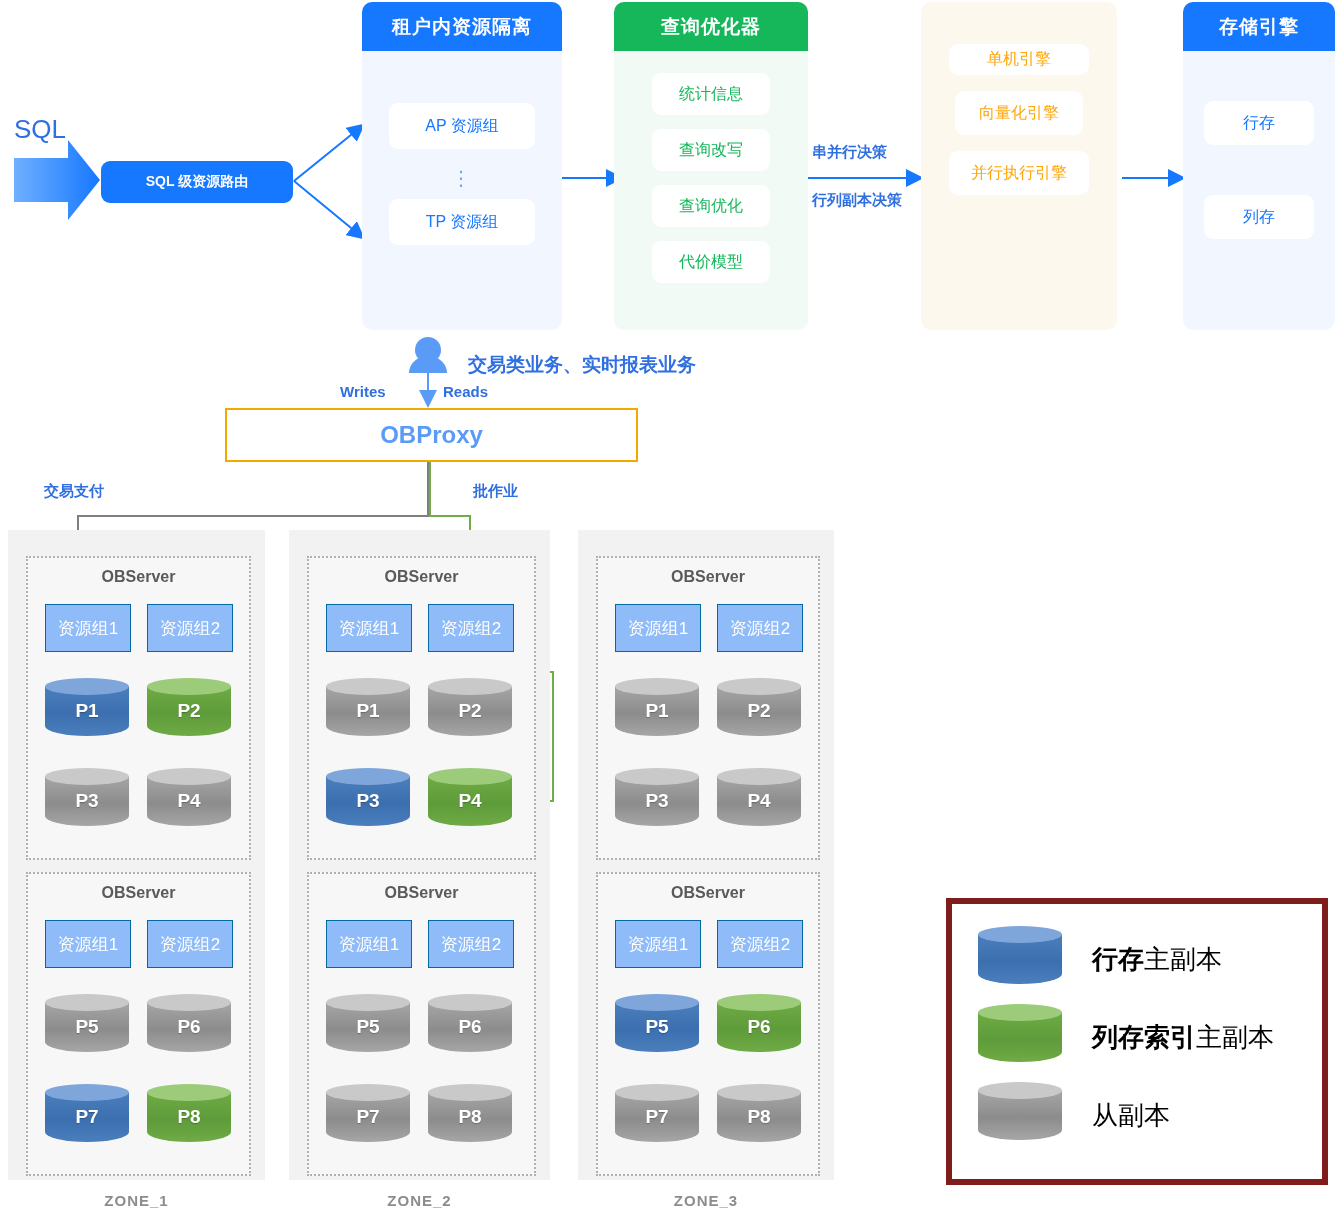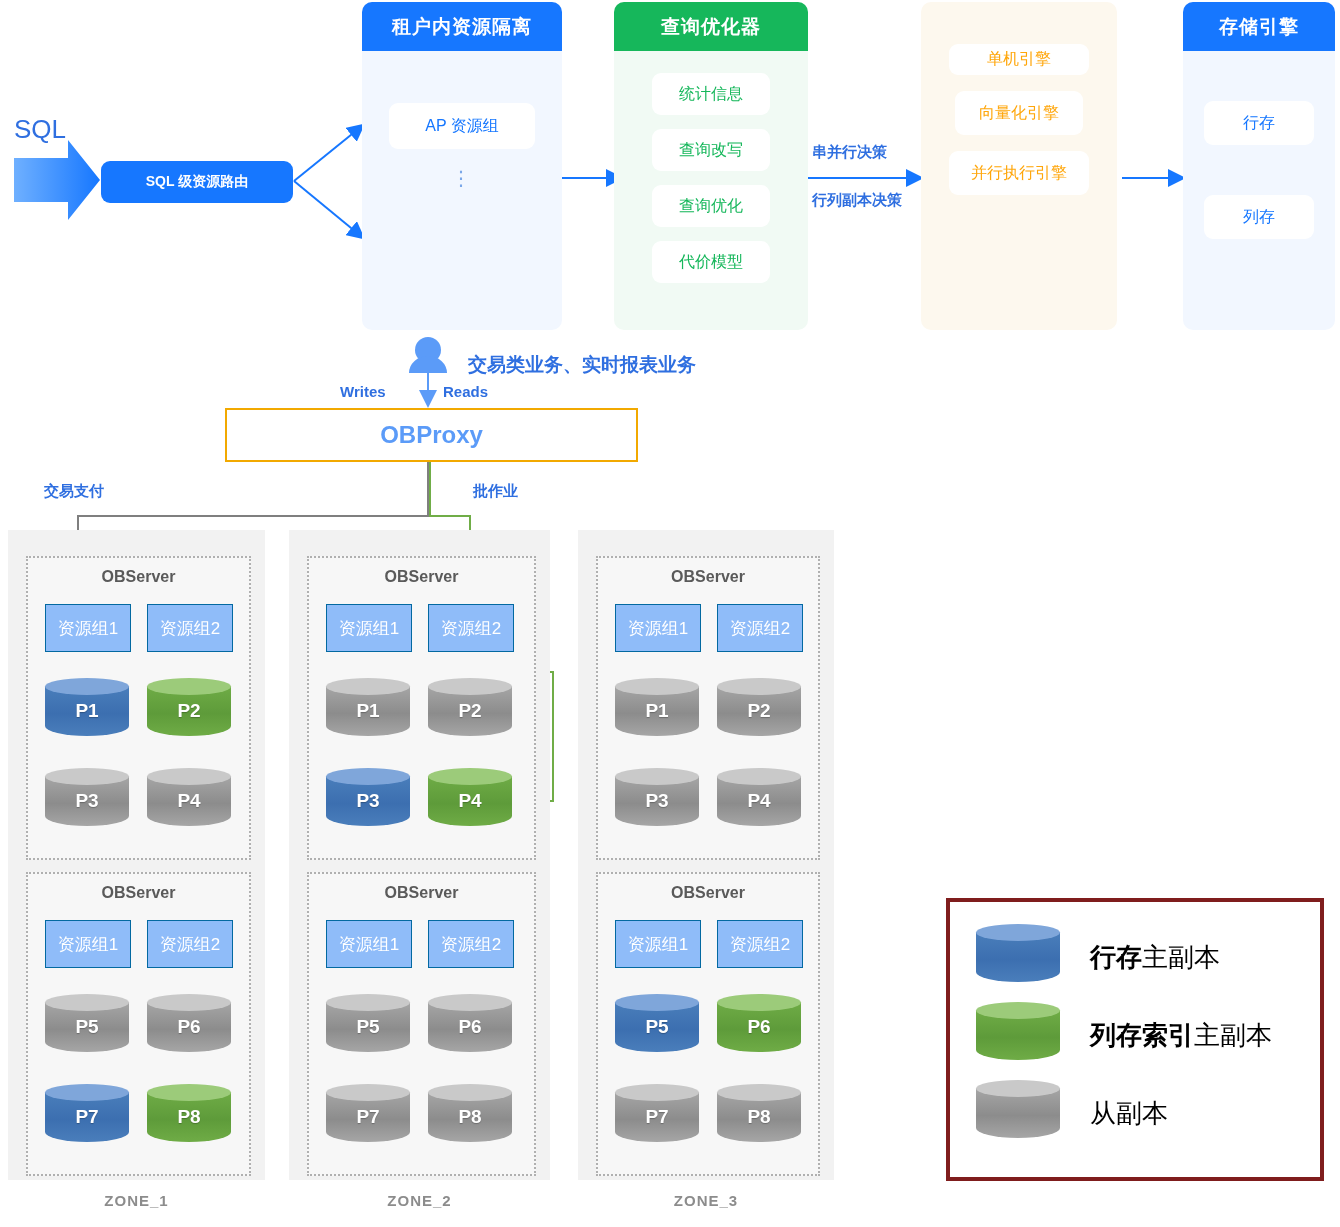--- a/index.html
+++ b/index.html
@@ -54,21 +54,21 @@
   .c-gray  .side{background:linear-gradient(180deg,#A6A6A6,#8C8C8C 55%,#A6A6A6);}
   .c-gray  .top {background:#C9C9C9;}
   .c-bluec .side{background:linear-gradient(180deg,#4A7EBB,#3C6FB0 55%,#4A7EBB);}
   .c-bluec .top {background:#7FA6DA;}
   .c-greenc .side{background:linear-gradient(180deg,#6FAC46,#5E9B3A 55%,#6FAC46);}
   .c-greenc .top {background:#9CCB7A;}
 
   .zonelabel{position:absolute;text-align:center;font-weight:bold;font-size:15px;
              color:#8C8C8C;letter-spacing:1px;}
   
-  .legend{position:absolute;background:#fff;border:4px solid #7f1d1d;}
+  .legend{position:absolute;background:#fff;border:6px solid #7f1d1d;}
   .legend .ltxt{position:absolute;font-size:26px;color:#000;white-space:nowrap;}
   .legend .ltxt b{font-weight:bold;}
   svg{position:absolute;left:0;top:0;pointer-events:none;}
 </style>
 </head>
 <body>
 
 <svg width="1340" height="1227">
   <defs>
     <marker id="ah-blue" markerWidth="9" markerHeight="9" refX="7" refY="4.5" orient="auto">
@@ -120,20 +120,21 @@
 
 <div class="routebox abs" style="left:101px;top:161px;width:192px;height:42px;">
   <span>SQL 级资源路由</span>
 </div>
 
 <div class="card c-blue" style="left:362px;top:2px;width:200px;height:328px;">
   <div class="hdr">租户内资源隔离</div>
   <div class="body" style="padding-top:52px;">
     <div class="chip" style="width:146px;height:46px;">AP 资源组</div>
     <div class="dots" style="margin:26px 0 18px;">⋮</div>
+    <div class="chip" style="width:146px;height:46px;">TP 资源组</div>
   </div>
 </div>
 
 <div class="card c-green" style="left:614px;top:2px;width:194px;height:328px;">
   <div class="hdr">查询优化器</div>
   <div class="body" style="padding-top:22px;gap:14px;">
     <div class="chip" style="width:118px;height:42px;">统计信息</div>
     <div class="chip" style="width:118px;height:42px;">查询改写</div>
     <div class="chip" style="width:118px;height:42px;">查询优化</div>
     <div class="chip" style="width:118px;height:42px;">代价模型</div>

